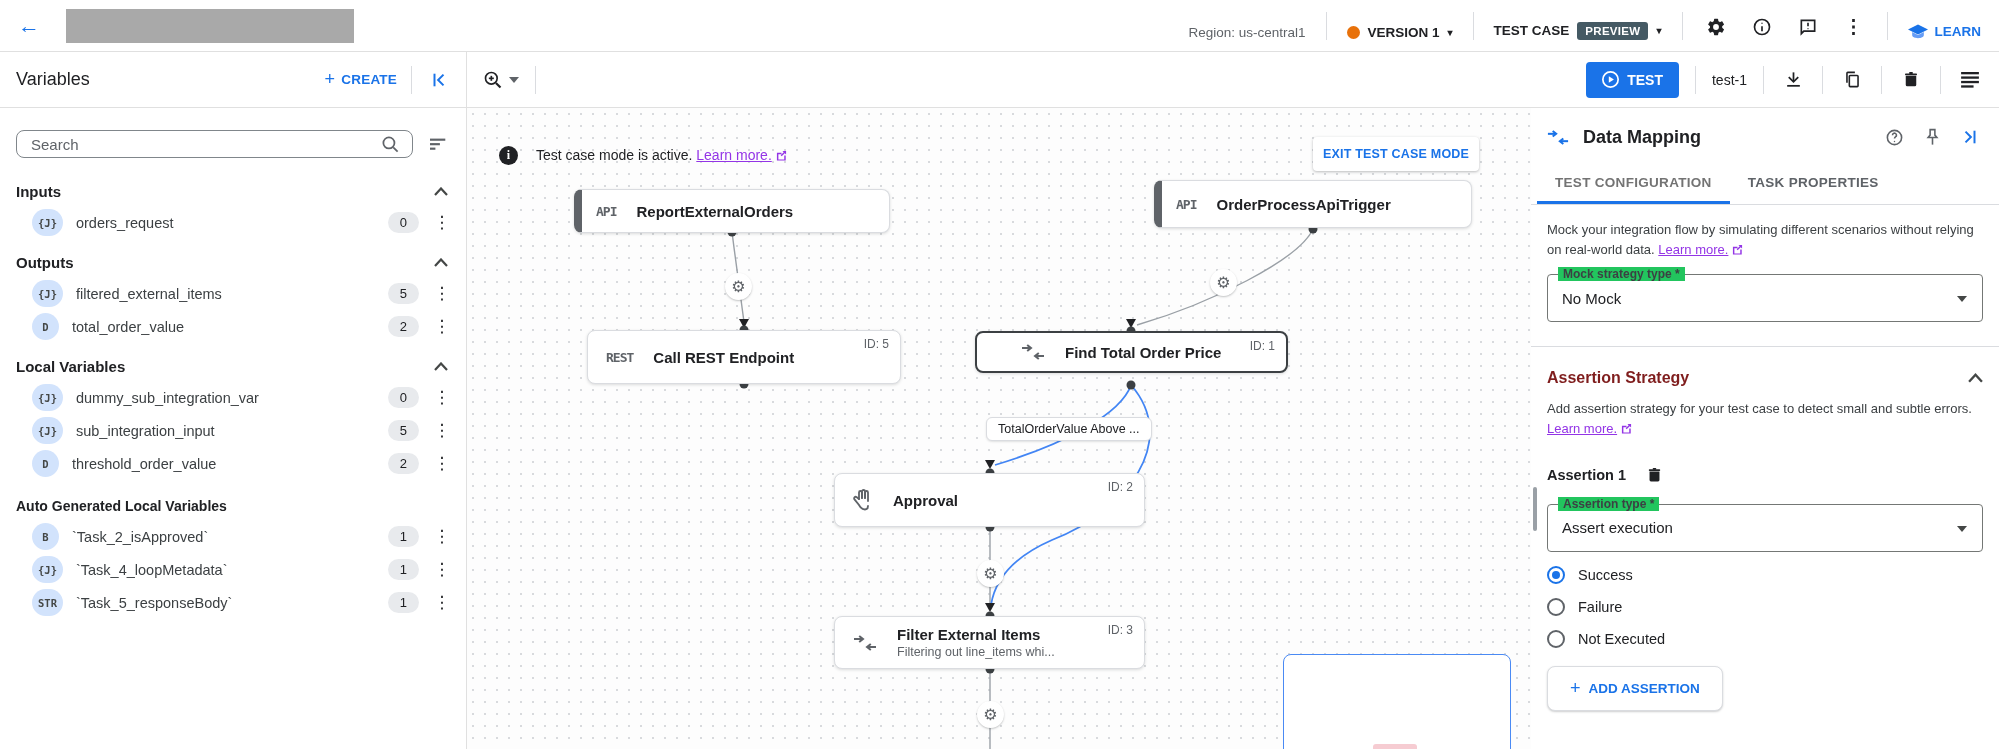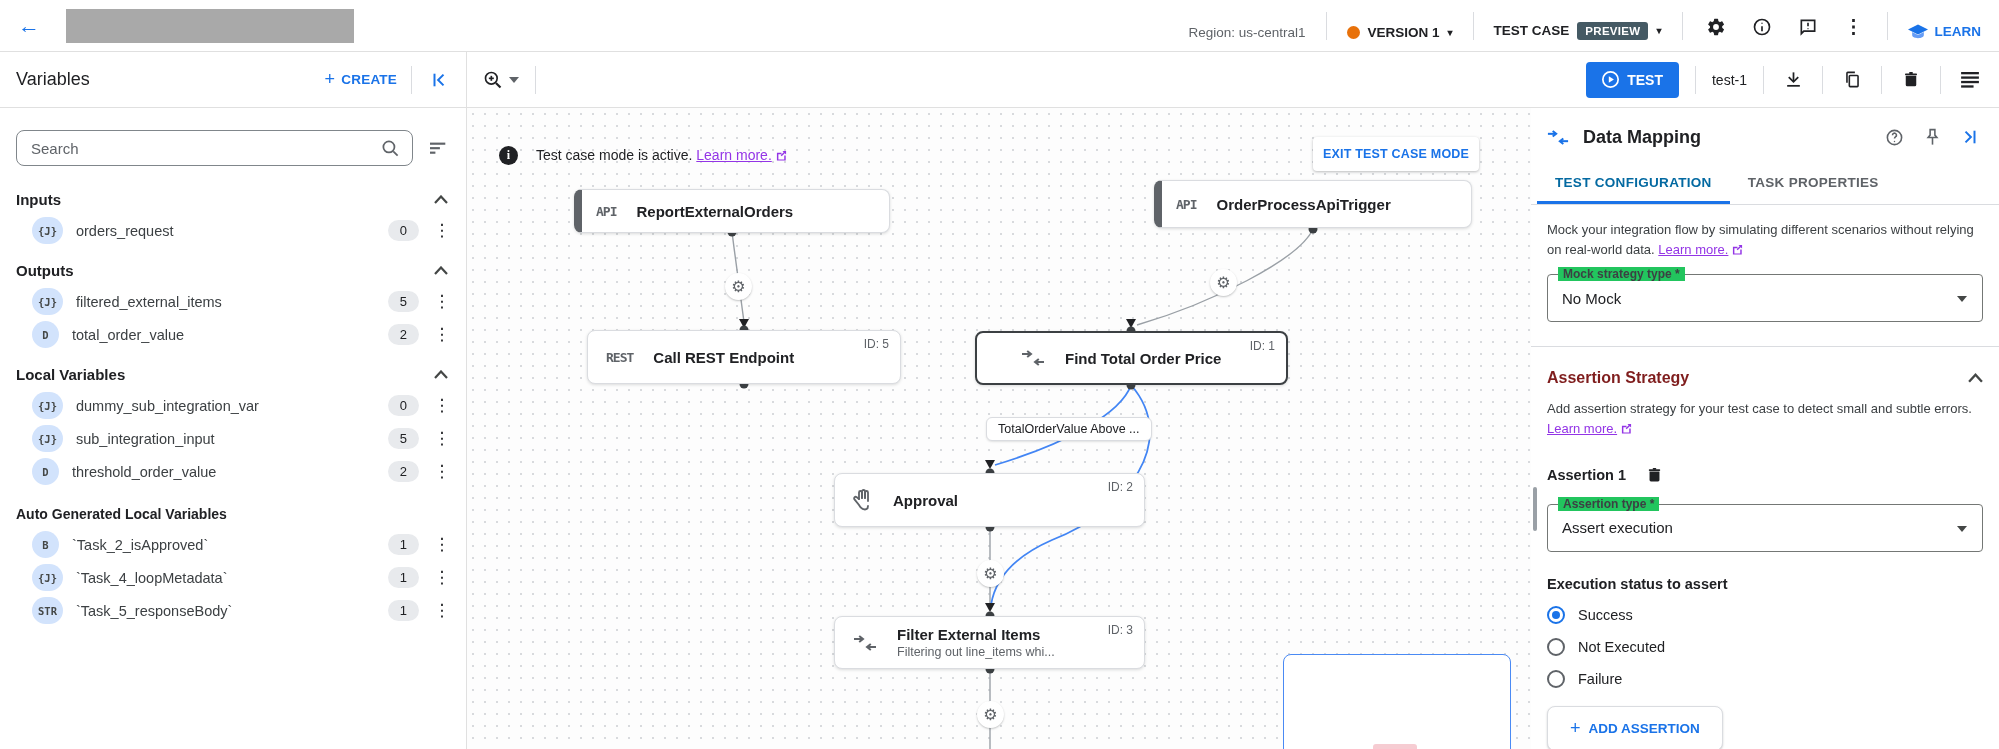--- a/index.html
+++ b/index.html
@@ -33,21 +33,21 @@
   .tb-right { margin-left:auto; display:flex; align-items:center; gap:16px; }
   .test-btn { background:#1a73e8; color:#fff; border:none; height:36px; padding:0 16px; border-radius:4px; font-size:14px; font-weight:bold; display:flex; align-items:center; gap:8px; cursor:pointer; font-family:inherit; }
   .test-name { font-size:14px; color:#202124; }
 
   
   .main { flex:1; display:flex; overflow:hidden; }
 
   
   .lp { flex:0 0 467px; border-right:1px solid #e0e0e0; background:#fff; overflow:hidden; }
   .search-row { display:flex; align-items:center; gap:13px; padding:22px 14px 10px 16px; }
-  .search-box { flex:1; height:36px; border:1px solid #80868b; border-radius:8px; display:flex; align-items:center; padding:0 12px 0 14px; }
+  .search-box { flex:1; height:28px; border:1px solid #80868b; border-radius:8px; display:flex; align-items:center; padding:0 12px 0 14px; }
   .search-box input { border:none; outline:none; flex:1; font-size:15px; font-family:inherit; color:#202124; }
   .search-box input::placeholder { color:#5f6368; }
   .sec-hd { display:flex; align-items:center; padding:15px 18px 6px 16px; }
   .sec-hd .t { font-size:15px; font-weight:bold; color:#202124; }
   .sec-hd.small { padding-top:18px; }
   .sec-hd.small .t { font-size:14px; }
   .sec-hd .chev { margin-left:auto; }
   .var-row { display:flex; align-items:center; gap:13px; padding:4px 14px 4px 32px; height:33px; }
   .chip { min-width:27px; height:27px; border-radius:14px; background:#d2e3fc; color:#444746; font-family:"DejaVu Sans Mono", monospace; font-weight:bold; font-size:10.5px; display:flex; align-items:center; justify-content:center; padding:0 6px; }
   .var-name { font-size:14.5px; color:#3c4043; }
@@ -76,21 +76,21 @@
   .blue-box { position:absolute; left:816px; top:546px; width:228px; height:230px; background:#fff; border:1.5px solid #4a8af4; border-radius:8px; }
   .pink-stub { position:absolute; left:906px; top:636px; width:44px; height:12px; background:#f6ccd2; border-radius:3px; }
 
   
   .rp { flex:0 0 468px; background:#fff; position:relative; overflow:hidden; }
   .rp-hd { display:flex; align-items:center; gap:12px; padding:16px 16px 12px 16px; }
   .rp-title { font-size:18px; font-weight:500; color:#202124; flex:1; margin-left:2px; font-weight:bold; }
   .rp-hd .icon-btn { color:#5f6368; }
   .rp-tabs { display:flex; border-bottom:1px solid #dadce0; padding:0 6px; }
   .tab { padding:13px 18px 11px 18px; font-size:13.5px; font-weight:bold; letter-spacing:.3px; color:#5f6368; cursor:pointer; border-bottom:3px solid transparent; }
-  .tab.active { color:#0369a1; border-bottom-color:#1a73e8; }
+  .tab.active { color:#737373; border-bottom-color:#1a73e8; }
   .rp-body { padding:15px 16px 0 16px; }
   .para { font-size:13px; line-height:1.55; color:#3c4043; }
   .field { position:relative; border:1px solid #747775; border-radius:4px; height:48px; margin-top:14px; display:flex; align-items:center; padding:0 40px 0 14px; cursor:pointer; }
   .field .flabel { position:absolute; top:-8px; left:10px; background:#22c55e; padding:0 5px; font-size:12px; font-weight:bold; color:#3c4043; }
   .field .fvalue { font-size:15px; color:#202124; }
   .field .fcaret { position:absolute; right:15px; top:21px; width:0; height:0; border-left:5.5px solid transparent; border-right:5.5px solid transparent; border-top:6px solid #444746; }
   .rp-div { border:none; border-top:1px solid #dadce0; margin:24px -16px 0 -16px; }
   .sec-title-row { display:flex; align-items:center; margin-top:22px; }
   .sec-title { font-size:16px; font-weight:bold; color:#7f1d1d; flex:1; }
   .assert-row { display:flex; align-items:center; gap:16px; margin-top:22px; }
@@ -421,21 +421,21 @@
       </div>
       <div class="node trigger" style="left:687px; top:72px; width:318px; height:48px;">
         <span class="glyph">API</span>
         <span class="ntitle">OrderProcessApiTrigger</span>
       </div>
       <div class="node" style="left:120px; top:222px; width:314px; height:54px;">
         <span class="glyph">REST</span>
         <span class="ntitle">Call REST Endpoint</span>
         <span class="nid">ID: 5</span>
       </div>
-      <div class="node selected" style="left:508px; top:223px; width:313px; height:54px;padding-left:44px;">
+      <div class="node selected" style="left:508px; top:223px; width:313px; height:42px;padding-left:44px;">
         <svg width="24" height="16" viewBox="0 0 24 16">
             <g stroke="#5f6368" stroke-width="2" fill="none">
               <path d="M1 4 h8"></path>
               <path d="M6.2 1 L10 4 L6.2 7"></path>
               <path d="M23 12 h-8"></path>
               <path d="M17.8 9 L14 12 L17.8 15"></path>
             </g>
           </svg>
         <span class="ntitle">Find Total Order Price</span>
         <span class="nid">ID: 1</span>
@@ -560,37 +560,36 @@
               </svg>
           </span>
         </div>
 
         <div class="field" style="margin-top:16px;">
           <span class="flabel">Assertion type *</span>
           <span class="fvalue">Assert execution</span>
           <span class="fcaret"></span>
         </div>
 
-        <div class="status-lbl">Execution status to assert</div>
 
         <div>
 
             <div class="radio-row">
               <span class="radio selected"></span>
               <span class="radio-lbl">Success</span>
             </div>
 
             <div class="radio-row">
               <span class="radio"></span>
-              <span class="radio-lbl">Not Executed</span>
+              <span class="radio-lbl">Failure</span>
             </div>
 
             <div class="radio-row">
               <span class="radio"></span>
-              <span class="radio-lbl">Failure</span>
+              <span class="radio-lbl">Not Executed</span>
             </div>
           </div>
 
         <button class="add-btn">
           <span class="plus">+</span>
           <span>ADD ASSERTION</span>
         </button>
 
         
       </div>

